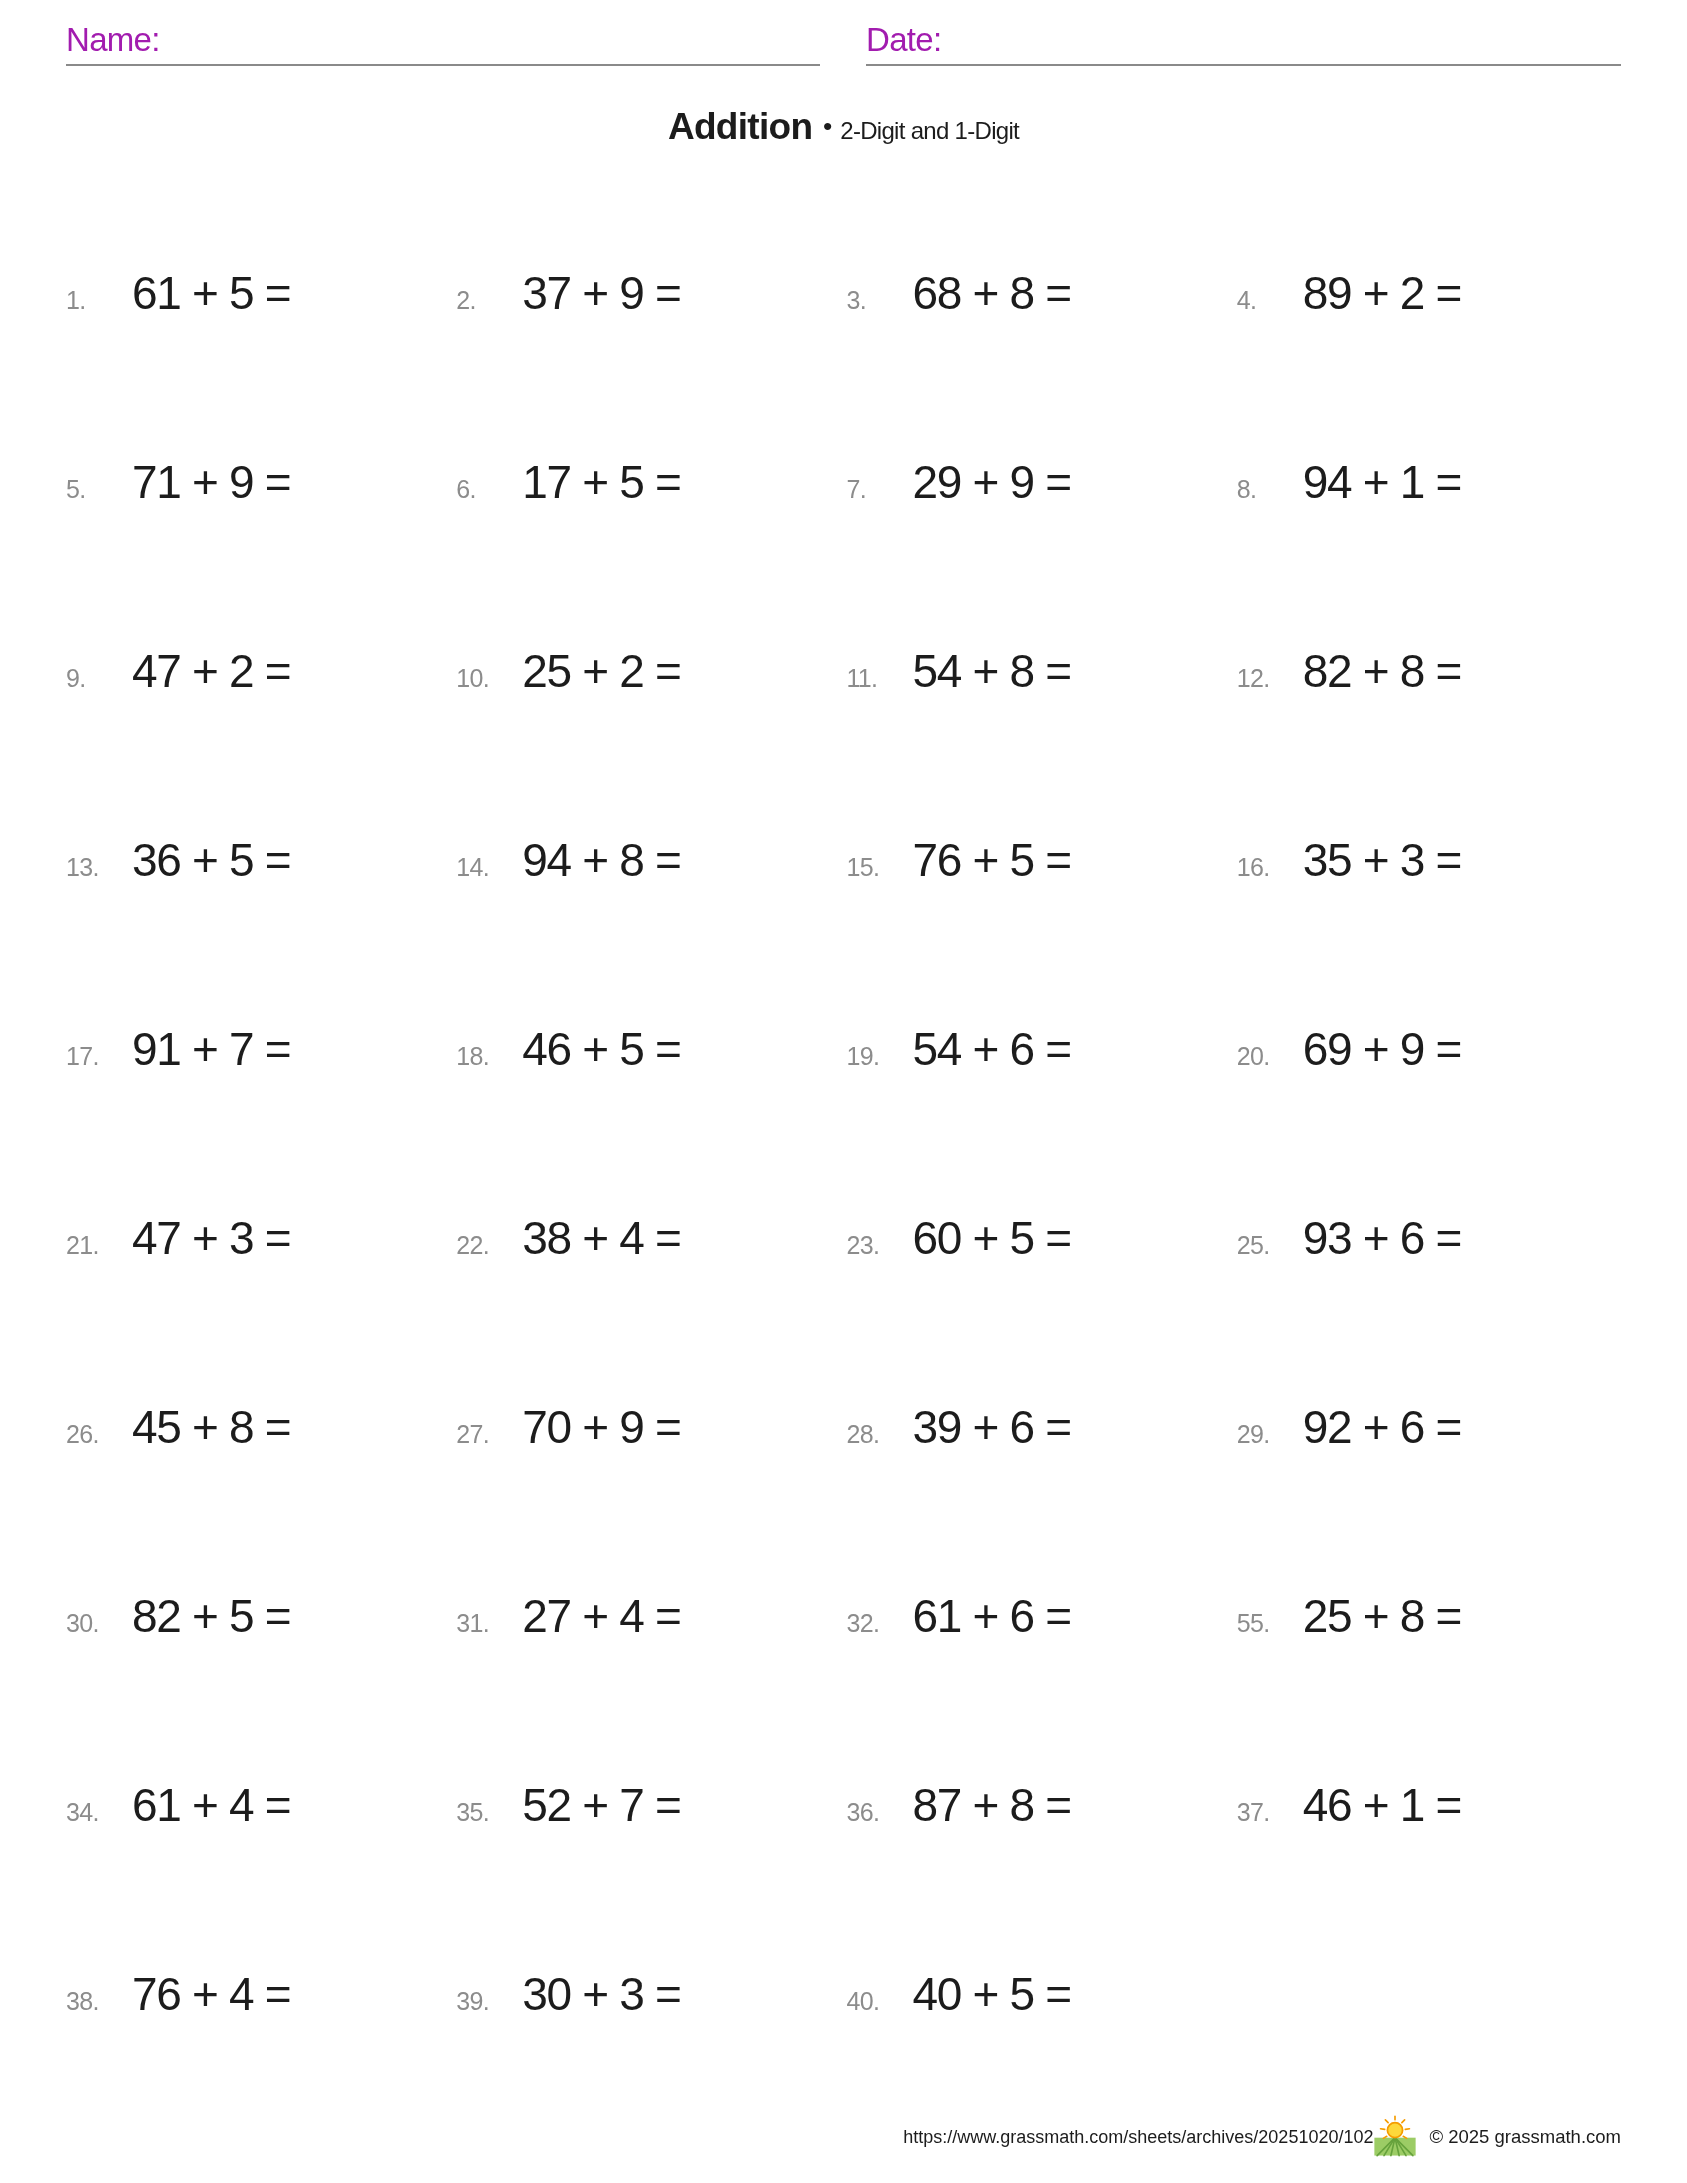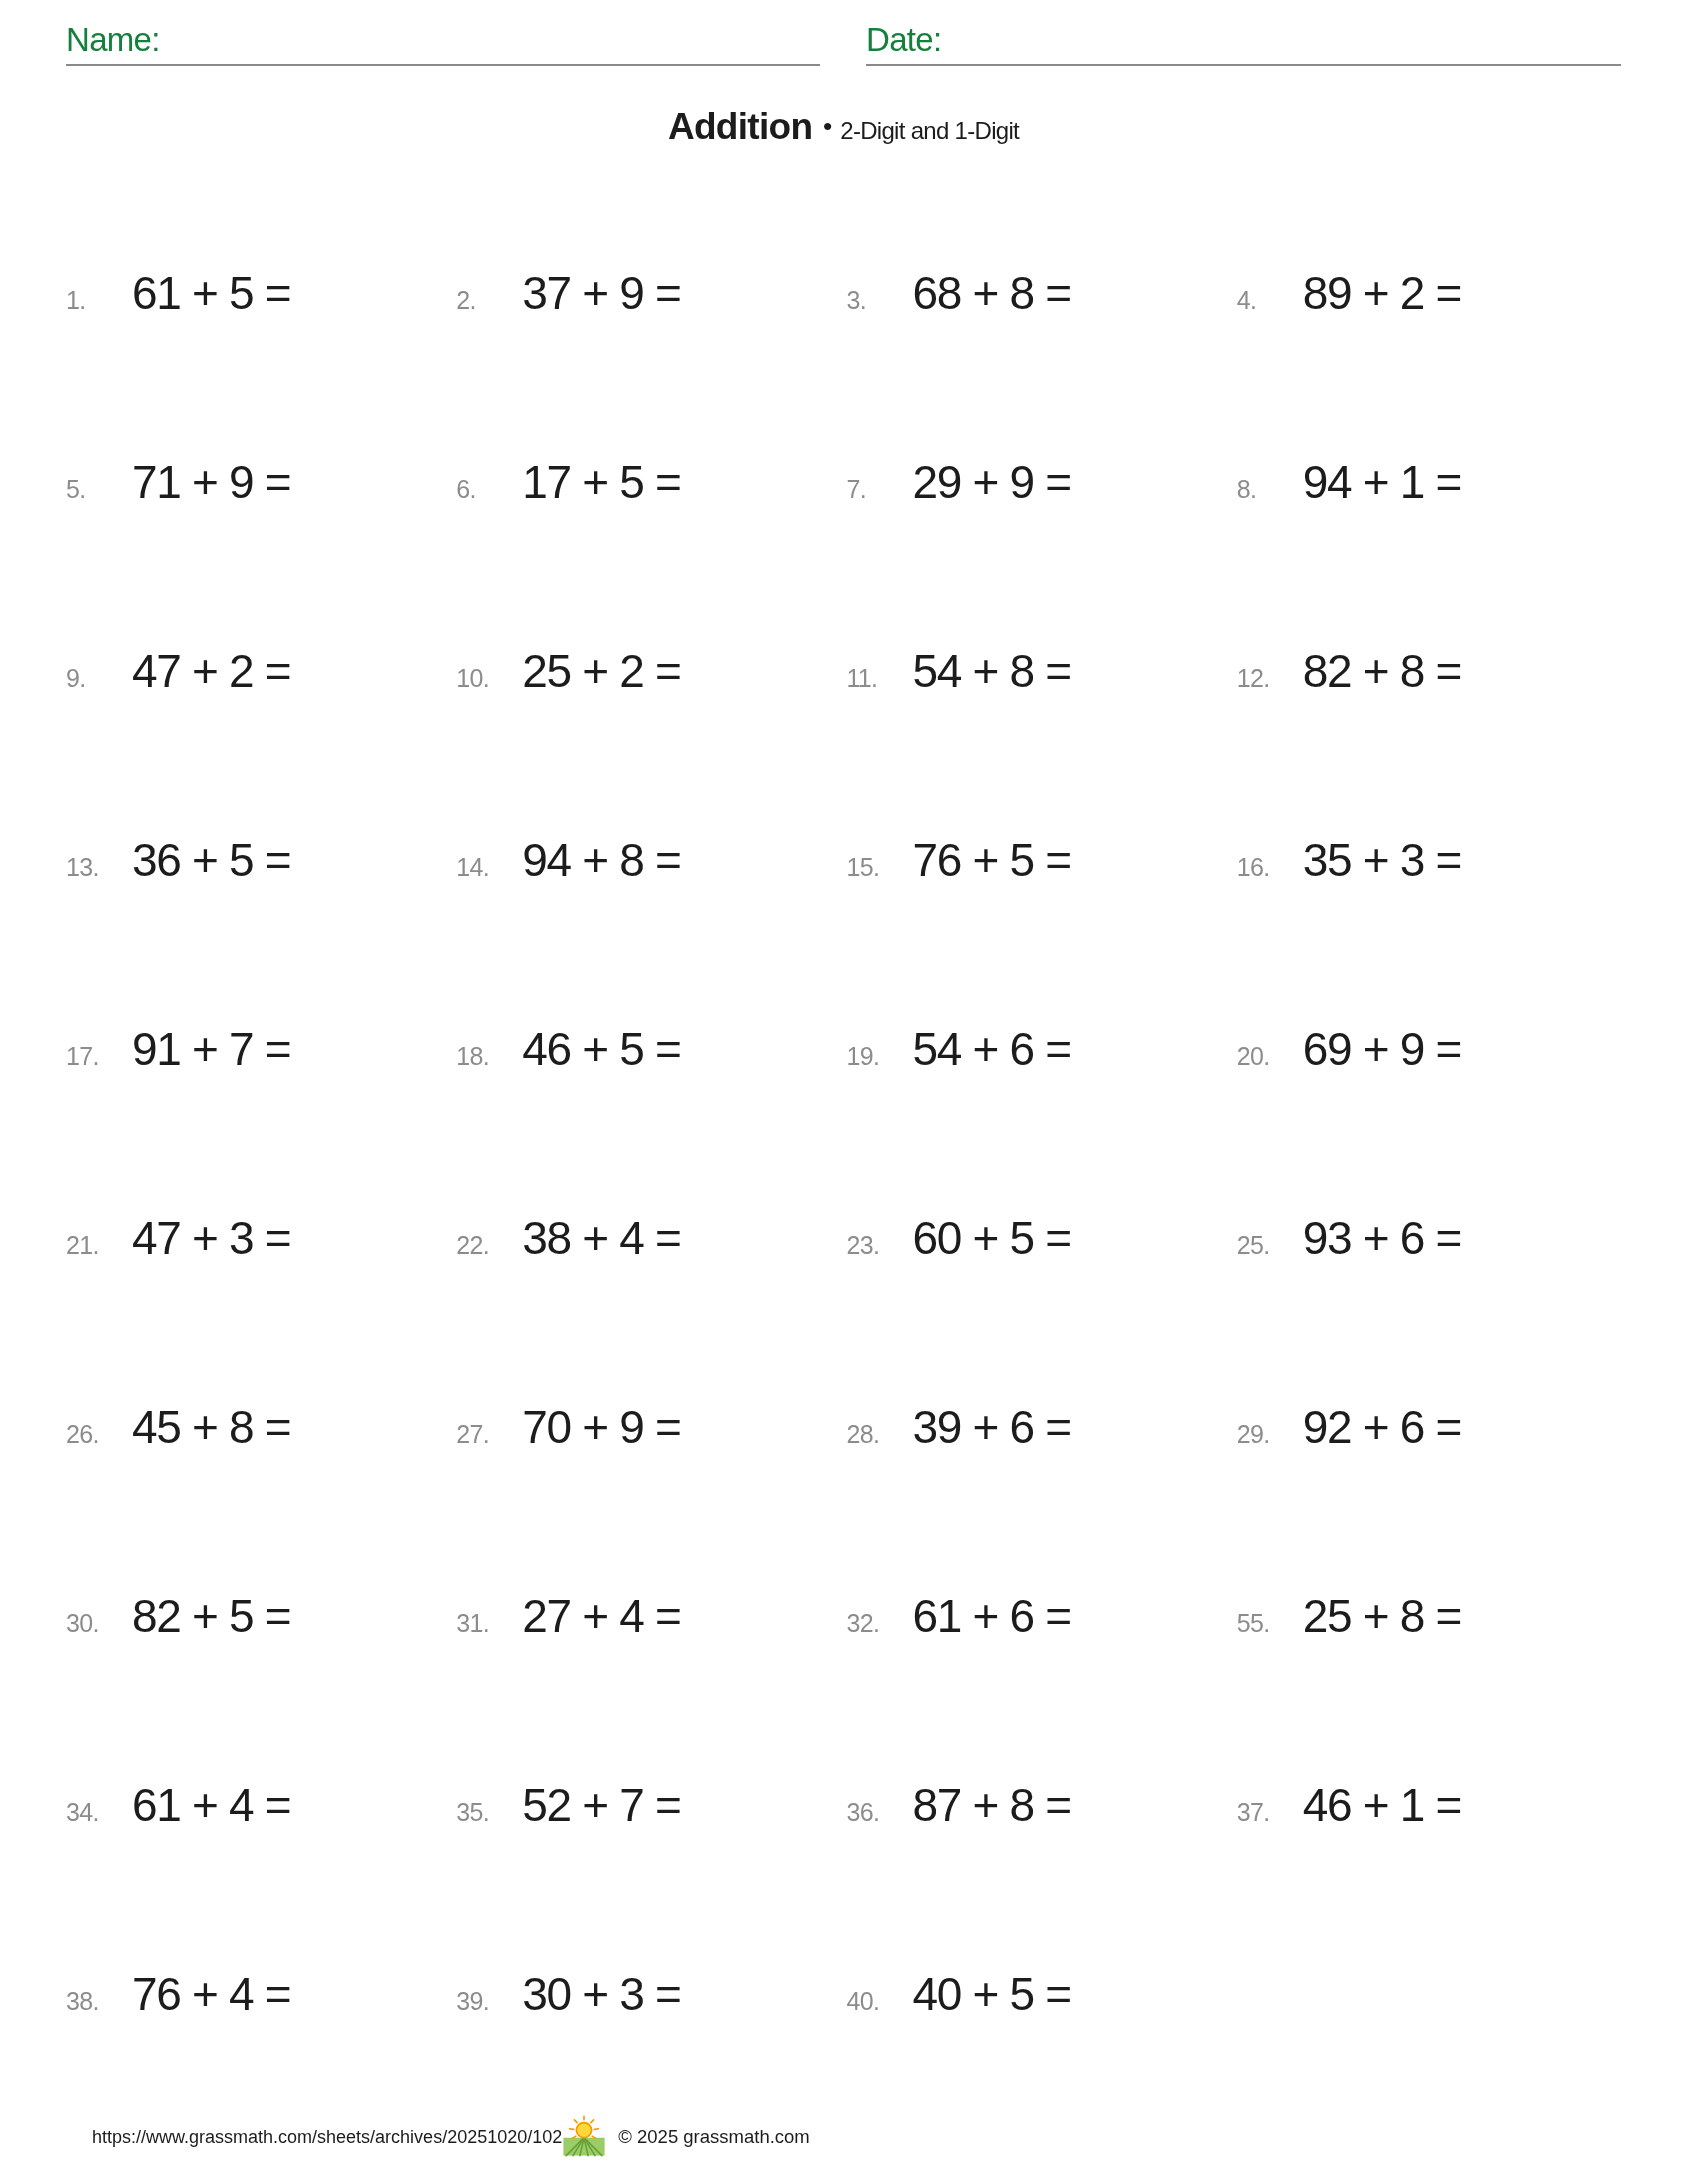--- a/index.html
+++ b/index.html
@@ -29,21 +29,21 @@
     align-items: flex-end;
     border-bottom: 2px solid #8a8a8a;
     padding-bottom: 8px;
     height: 42px;
   }
   .field-name { width: 754px; margin-right: 46px; }
   .field-date { flex: 1; }
   .field-label {
     font-size: 33px;
     letter-spacing: -0.7px;
-    color: #15803d;
+    color: #a21caf;
     line-height: 1;
   }
 
   
   .title-row {
     position: absolute;
     top: 106px;
     left: 0;
     width: 100%;
     text-align: center;
@@ -94,21 +94,21 @@
   }
 
   
   .footer {
     position: absolute;
     top: 2112px;
     left: 66px;
     right: 66px;
     height: 50px;
     display: flex;
-    justify-content: flex-start;
+    justify-content: flex-end;
     align-items: center;
     margin-left: 26px;
   }
   .footer-url {
     font-size: 18px;
     color: #1c1c1c;
   }
   .footer-right {
     display: flex;
     align-items: center;

